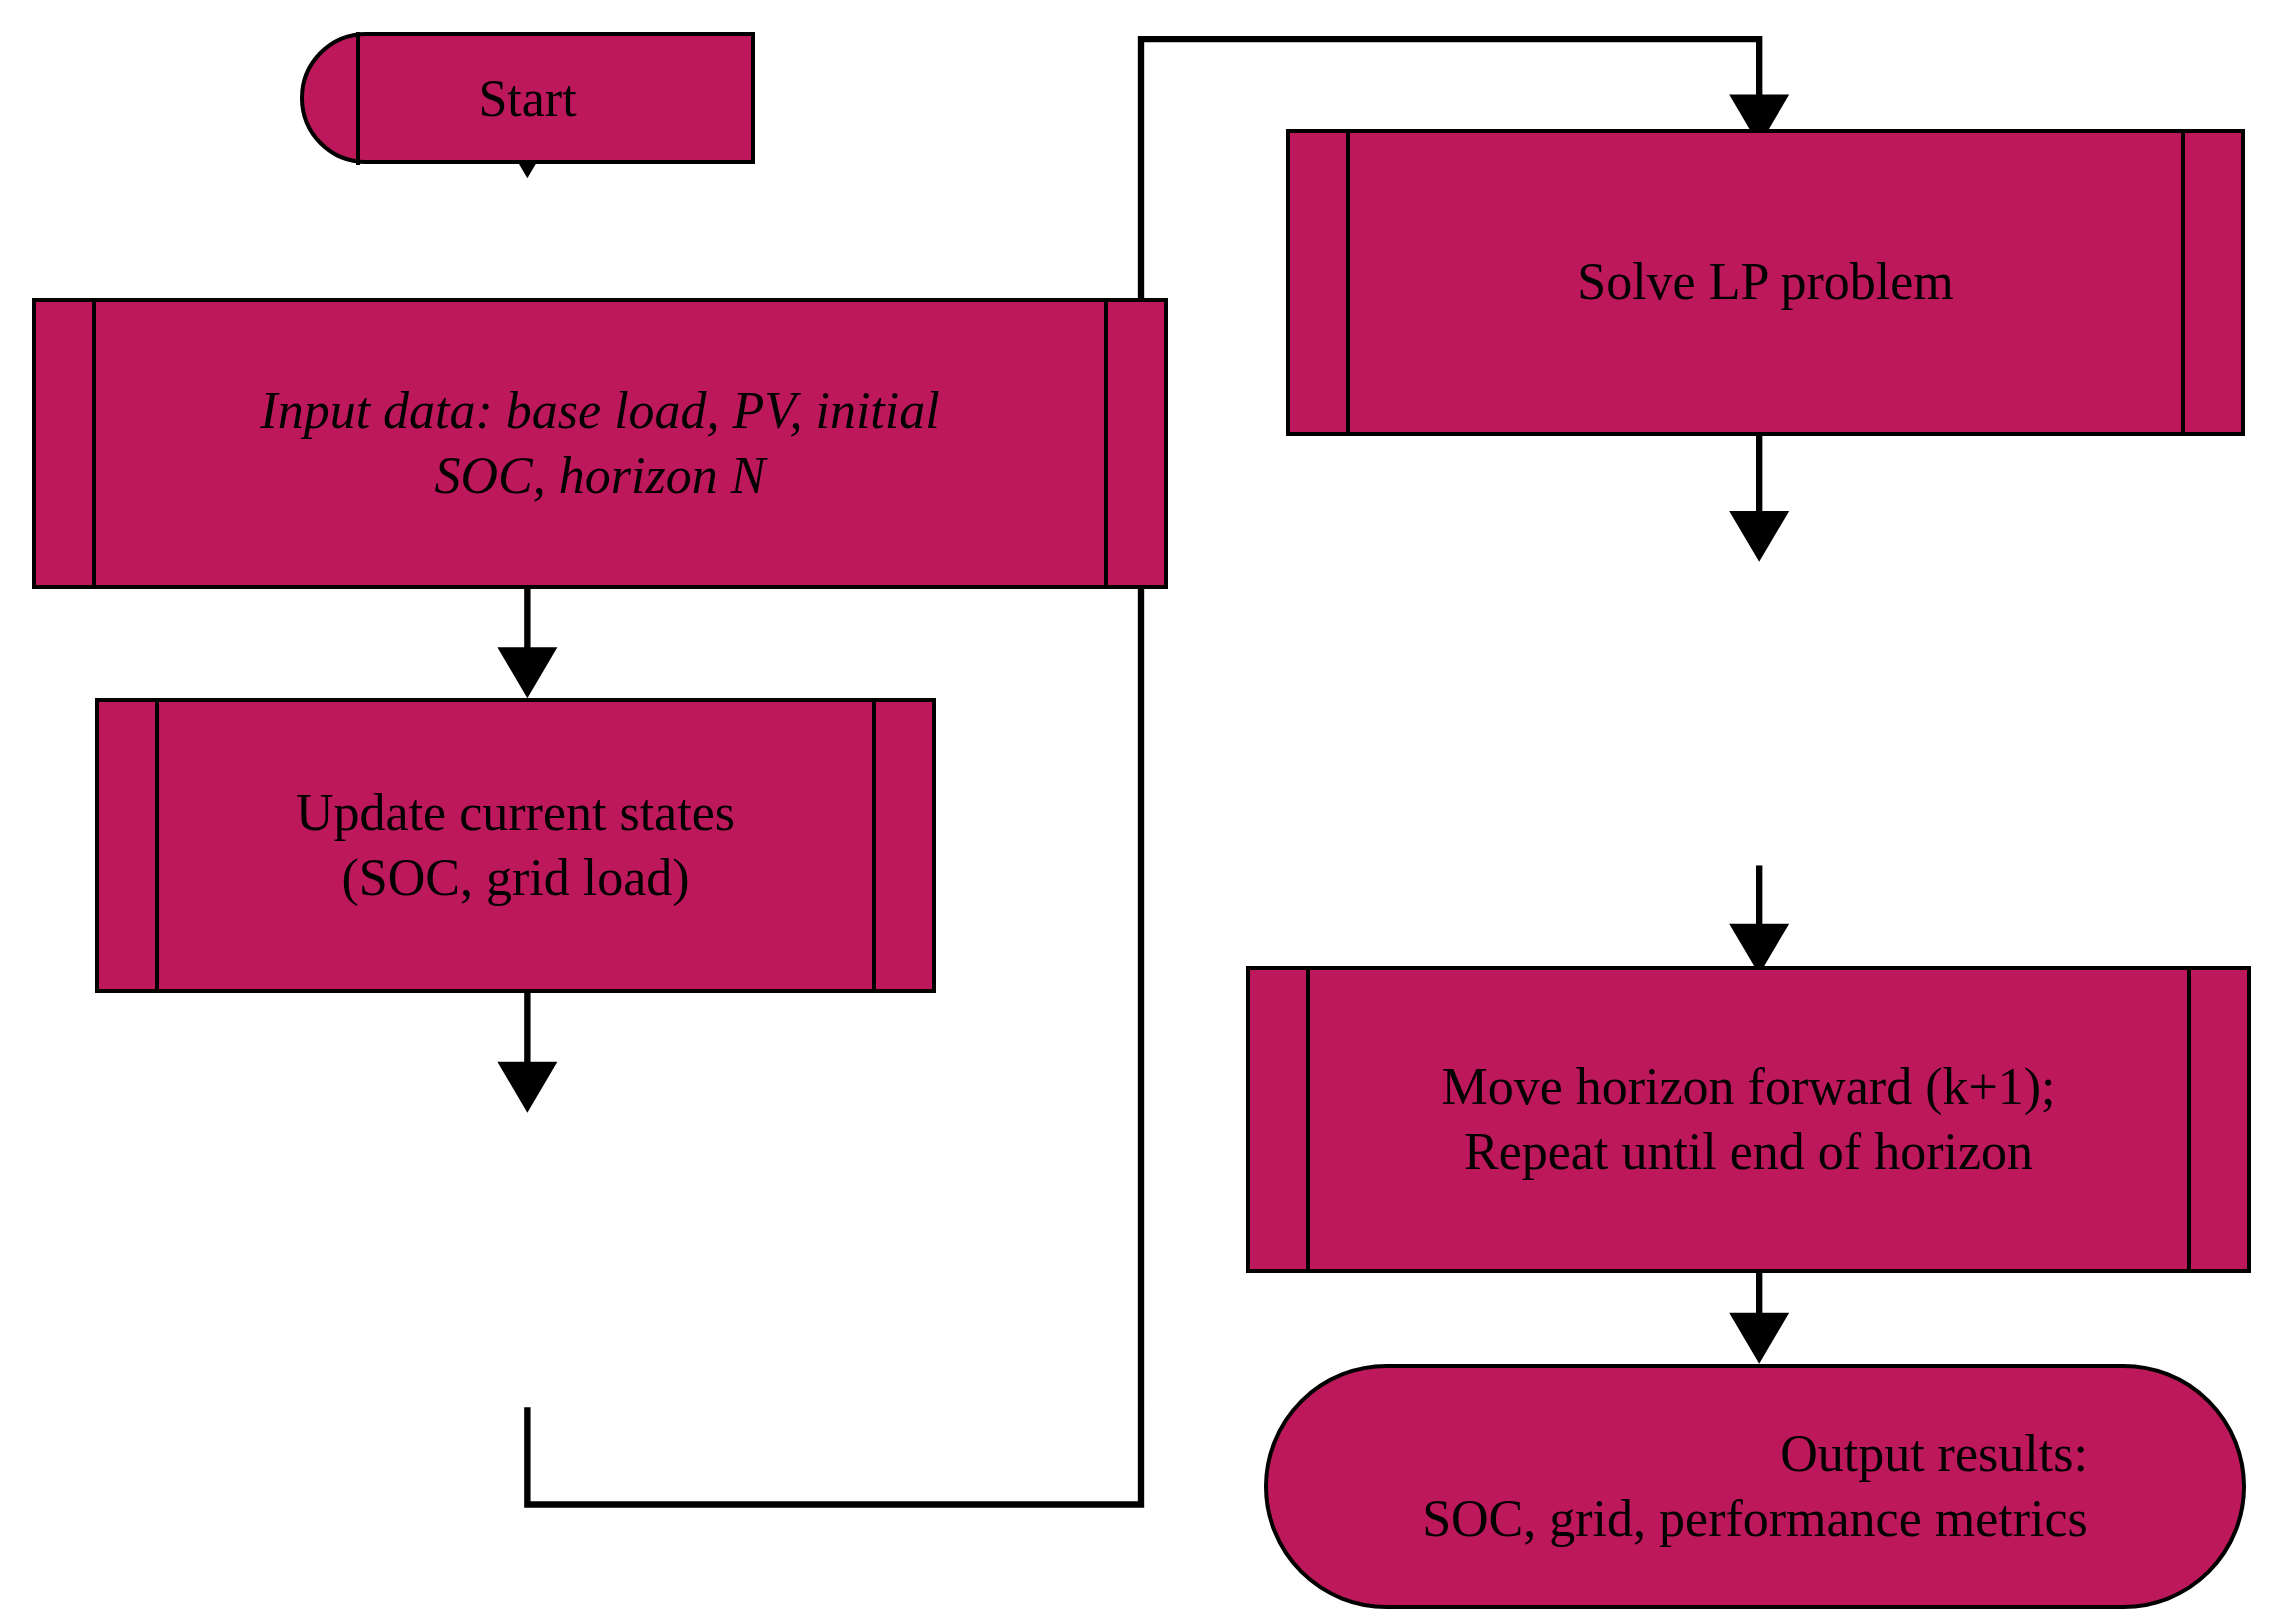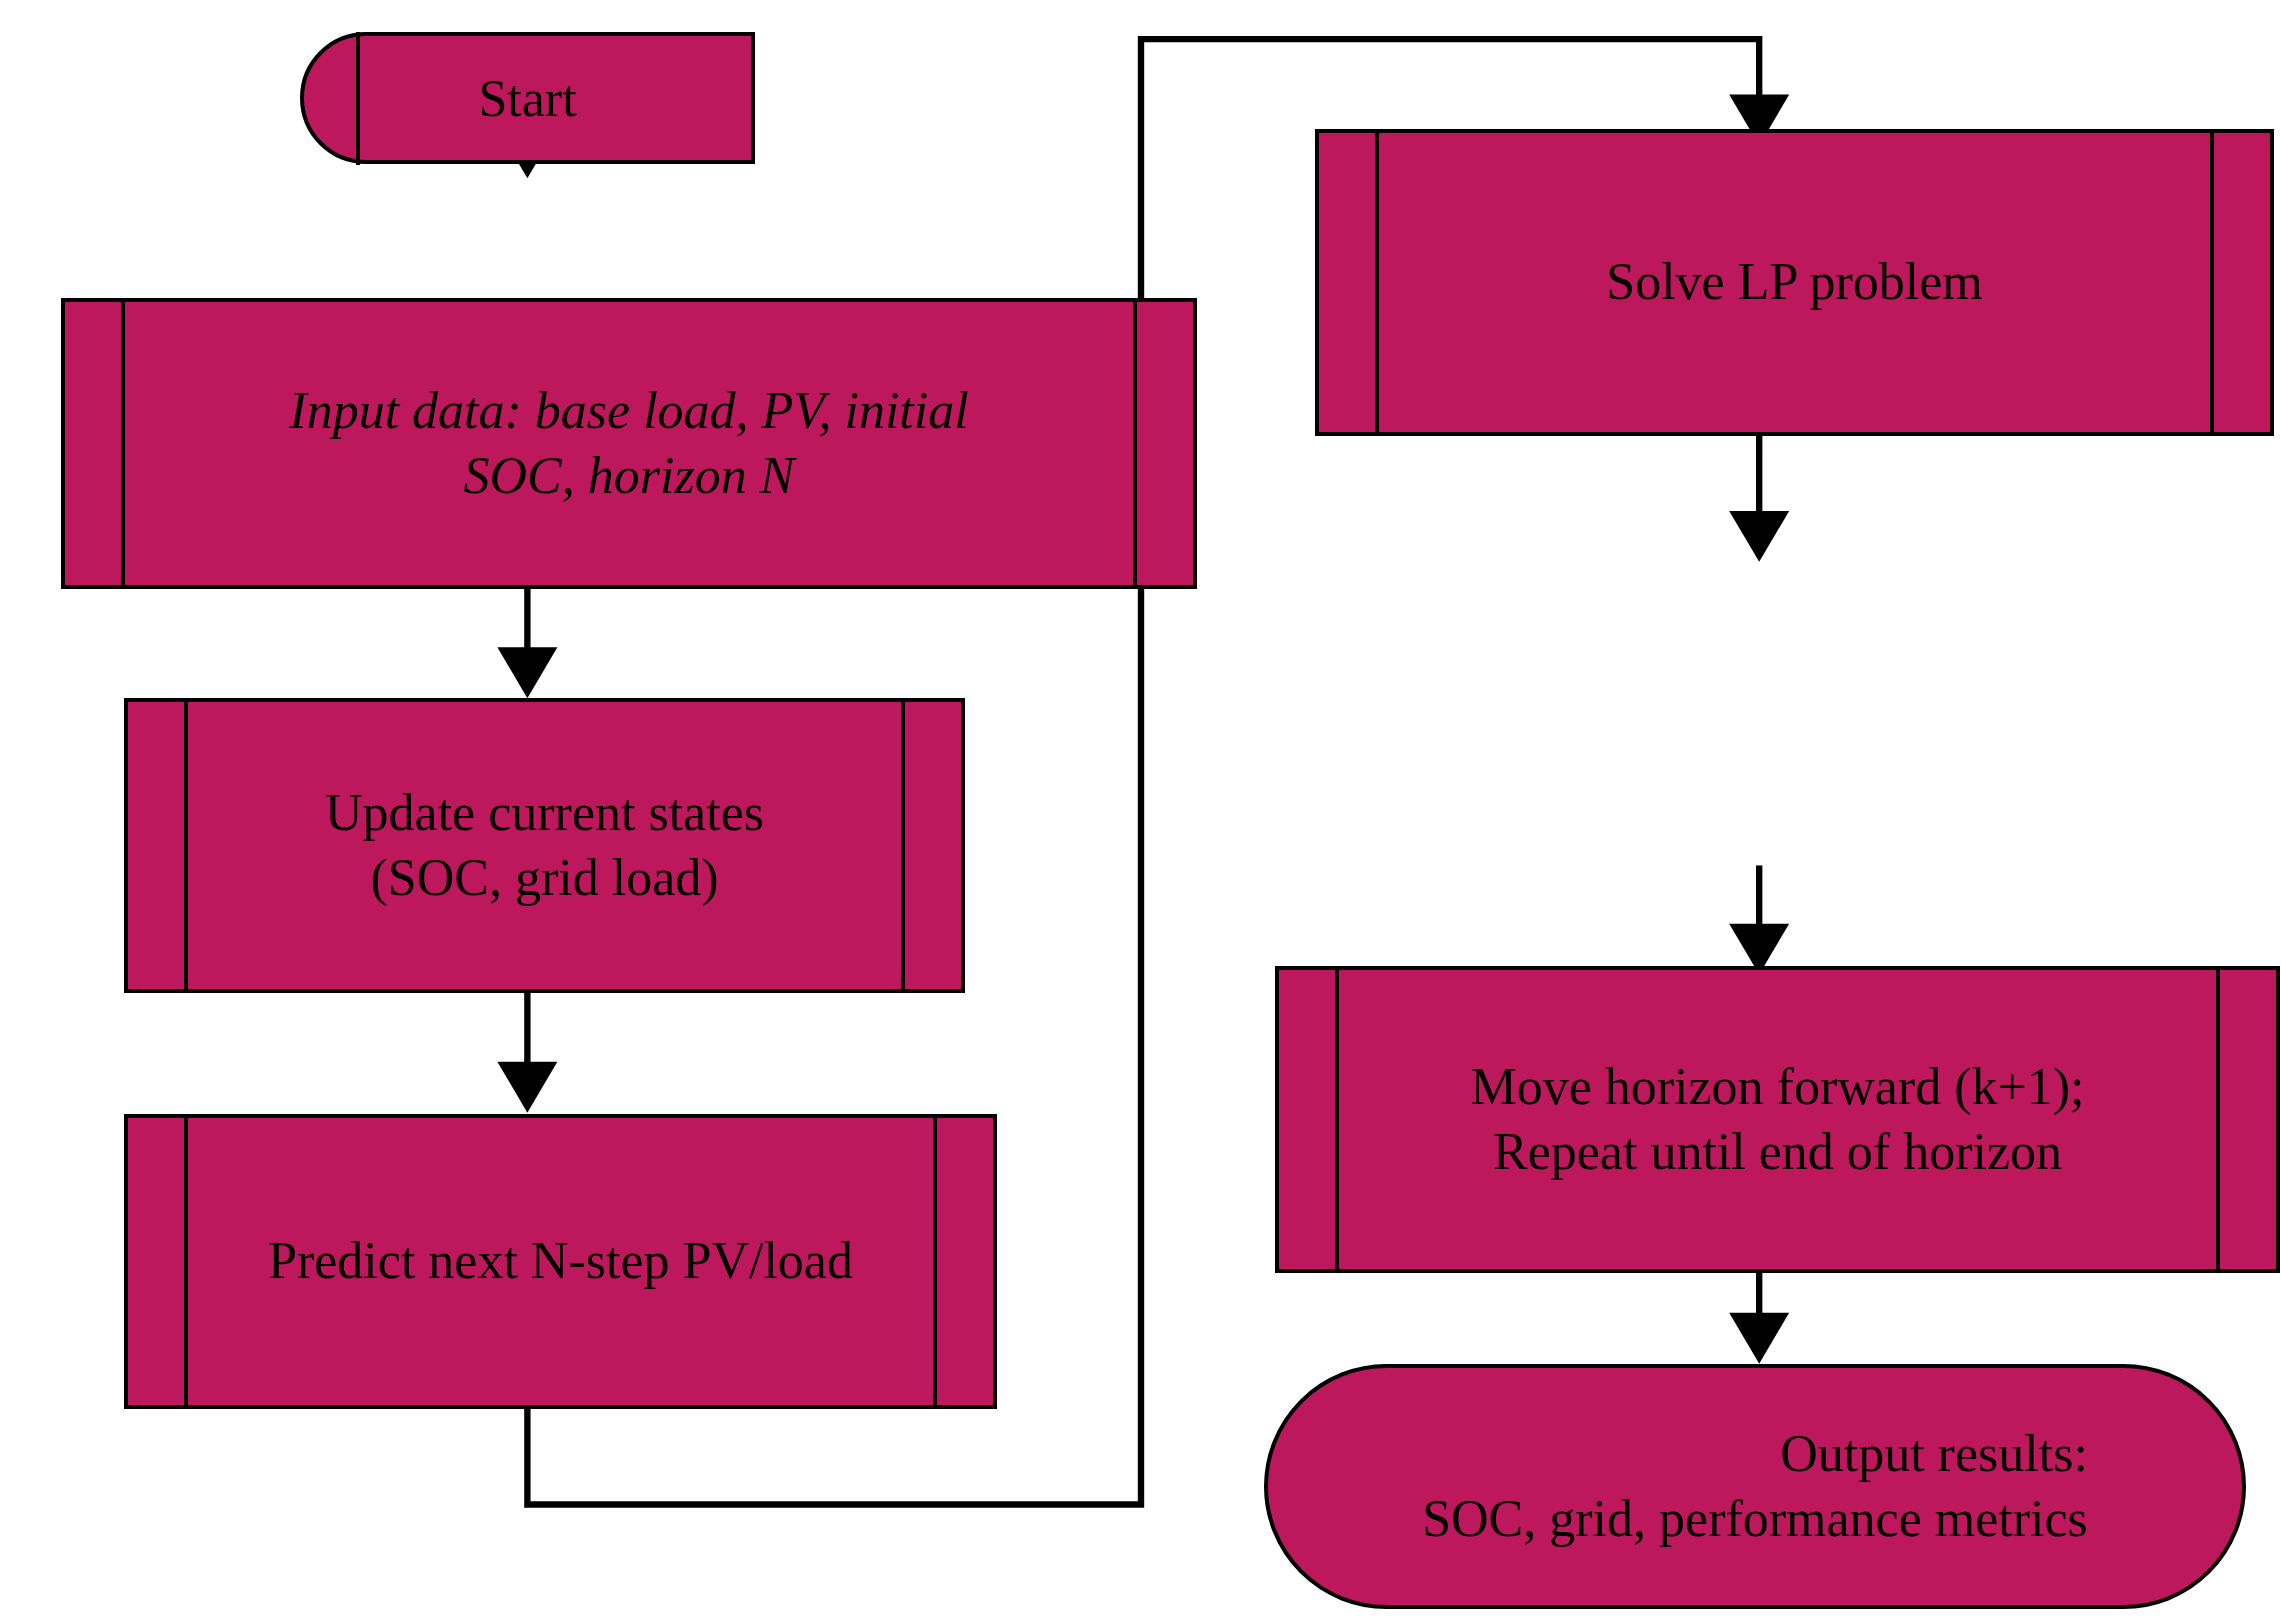--- a/index.html
+++ b/index.html
@@ -27,21 +27,20 @@
     box-sizing:border-box;
     background:#be185d;
     display:flex;
     align-items:center;
     justify-content:center;
     text-align:center;
   }
   
   .proc{
     border:4.5px solid #000;
-    margin-left:29px;
   }
   .proc .bar{
     position:absolute;
     top:0;
     bottom:0;
     width:0;
     border-left:4.5px solid #000;
   }
   .proc .bar.left{ left:56px; }
   .proc .bar.right{ right:56px; }
@@ -145,25 +144,20 @@
 SOC, horizon N</span>
   </div>
 
   <div class="node proc fs-lg" style="left:95px; top:698px; width:841px; height:295px;">
     <span class="bar left"></span>
     <span class="bar right"></span>
     <span class="txt">Update current states
 (SOC, grid load)</span>
   </div>
 
-  <div class="node proc fs-lg" style="left:95px; top:1114px; width:873px; height:295px;">
-    <span class="bar left"></span>
-    <span class="bar right"></span>
-    <span class="txt">Predict next N-step PV/load</span>
-  </div>
 
   <div class="node proc fs-lg" style="left:1286px; top:129px; width:959px; height:307px;">
     <span class="bar left"></span>
     <span class="bar right"></span>
     <span class="txt">Solve LP problem</span>
   </div>
 
 
   <div class="node proc fs-lg" style="left:1246px; top:966px; width:1005px; height:307px;">
     <span class="bar left"></span>

